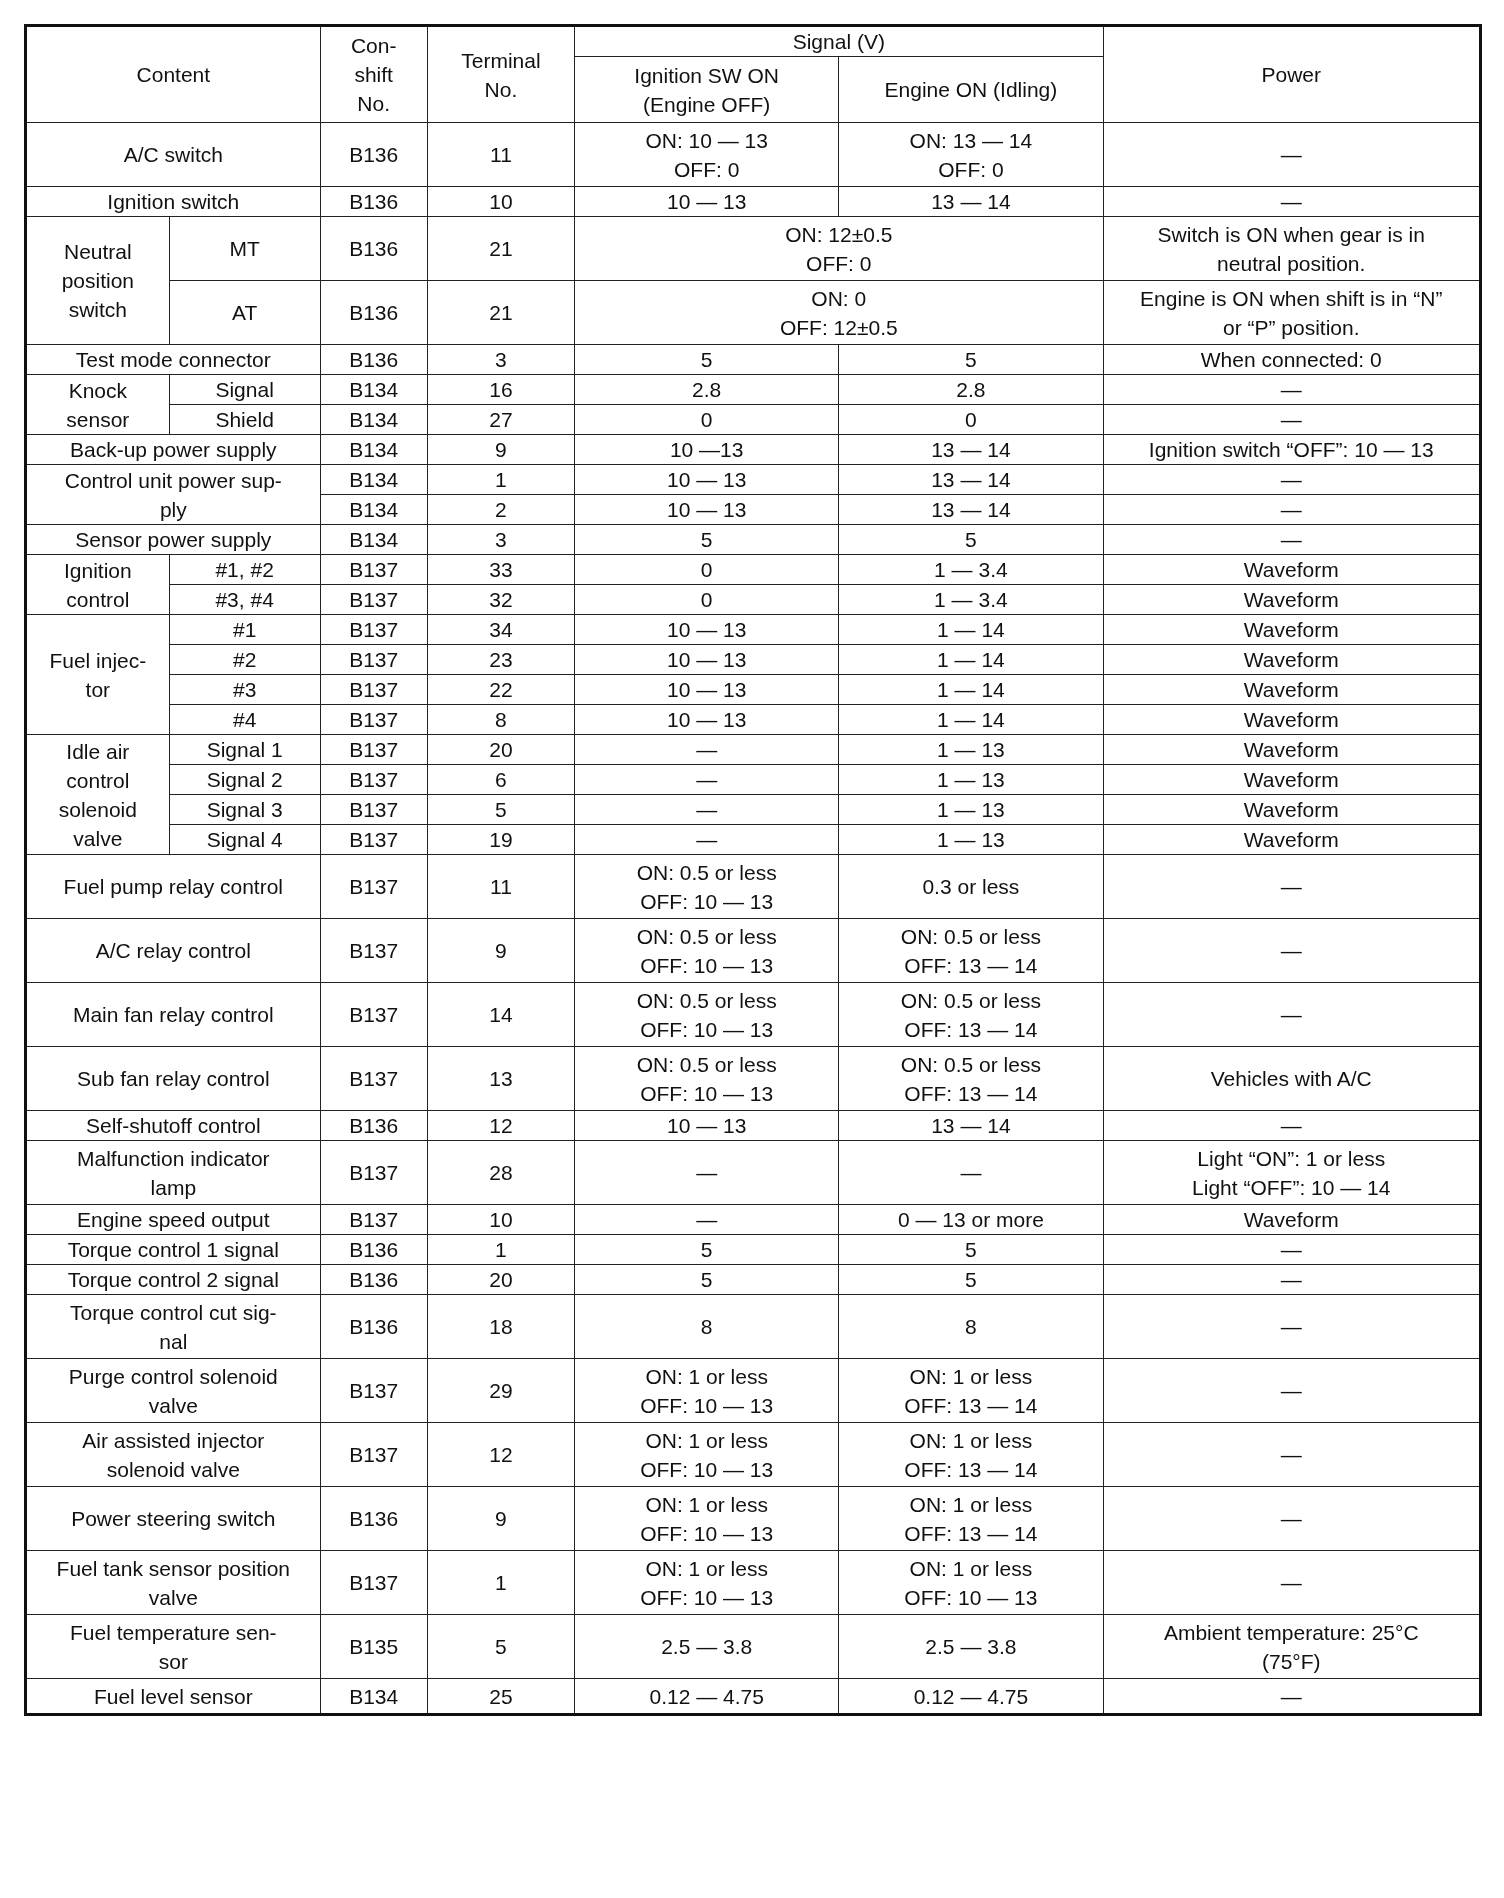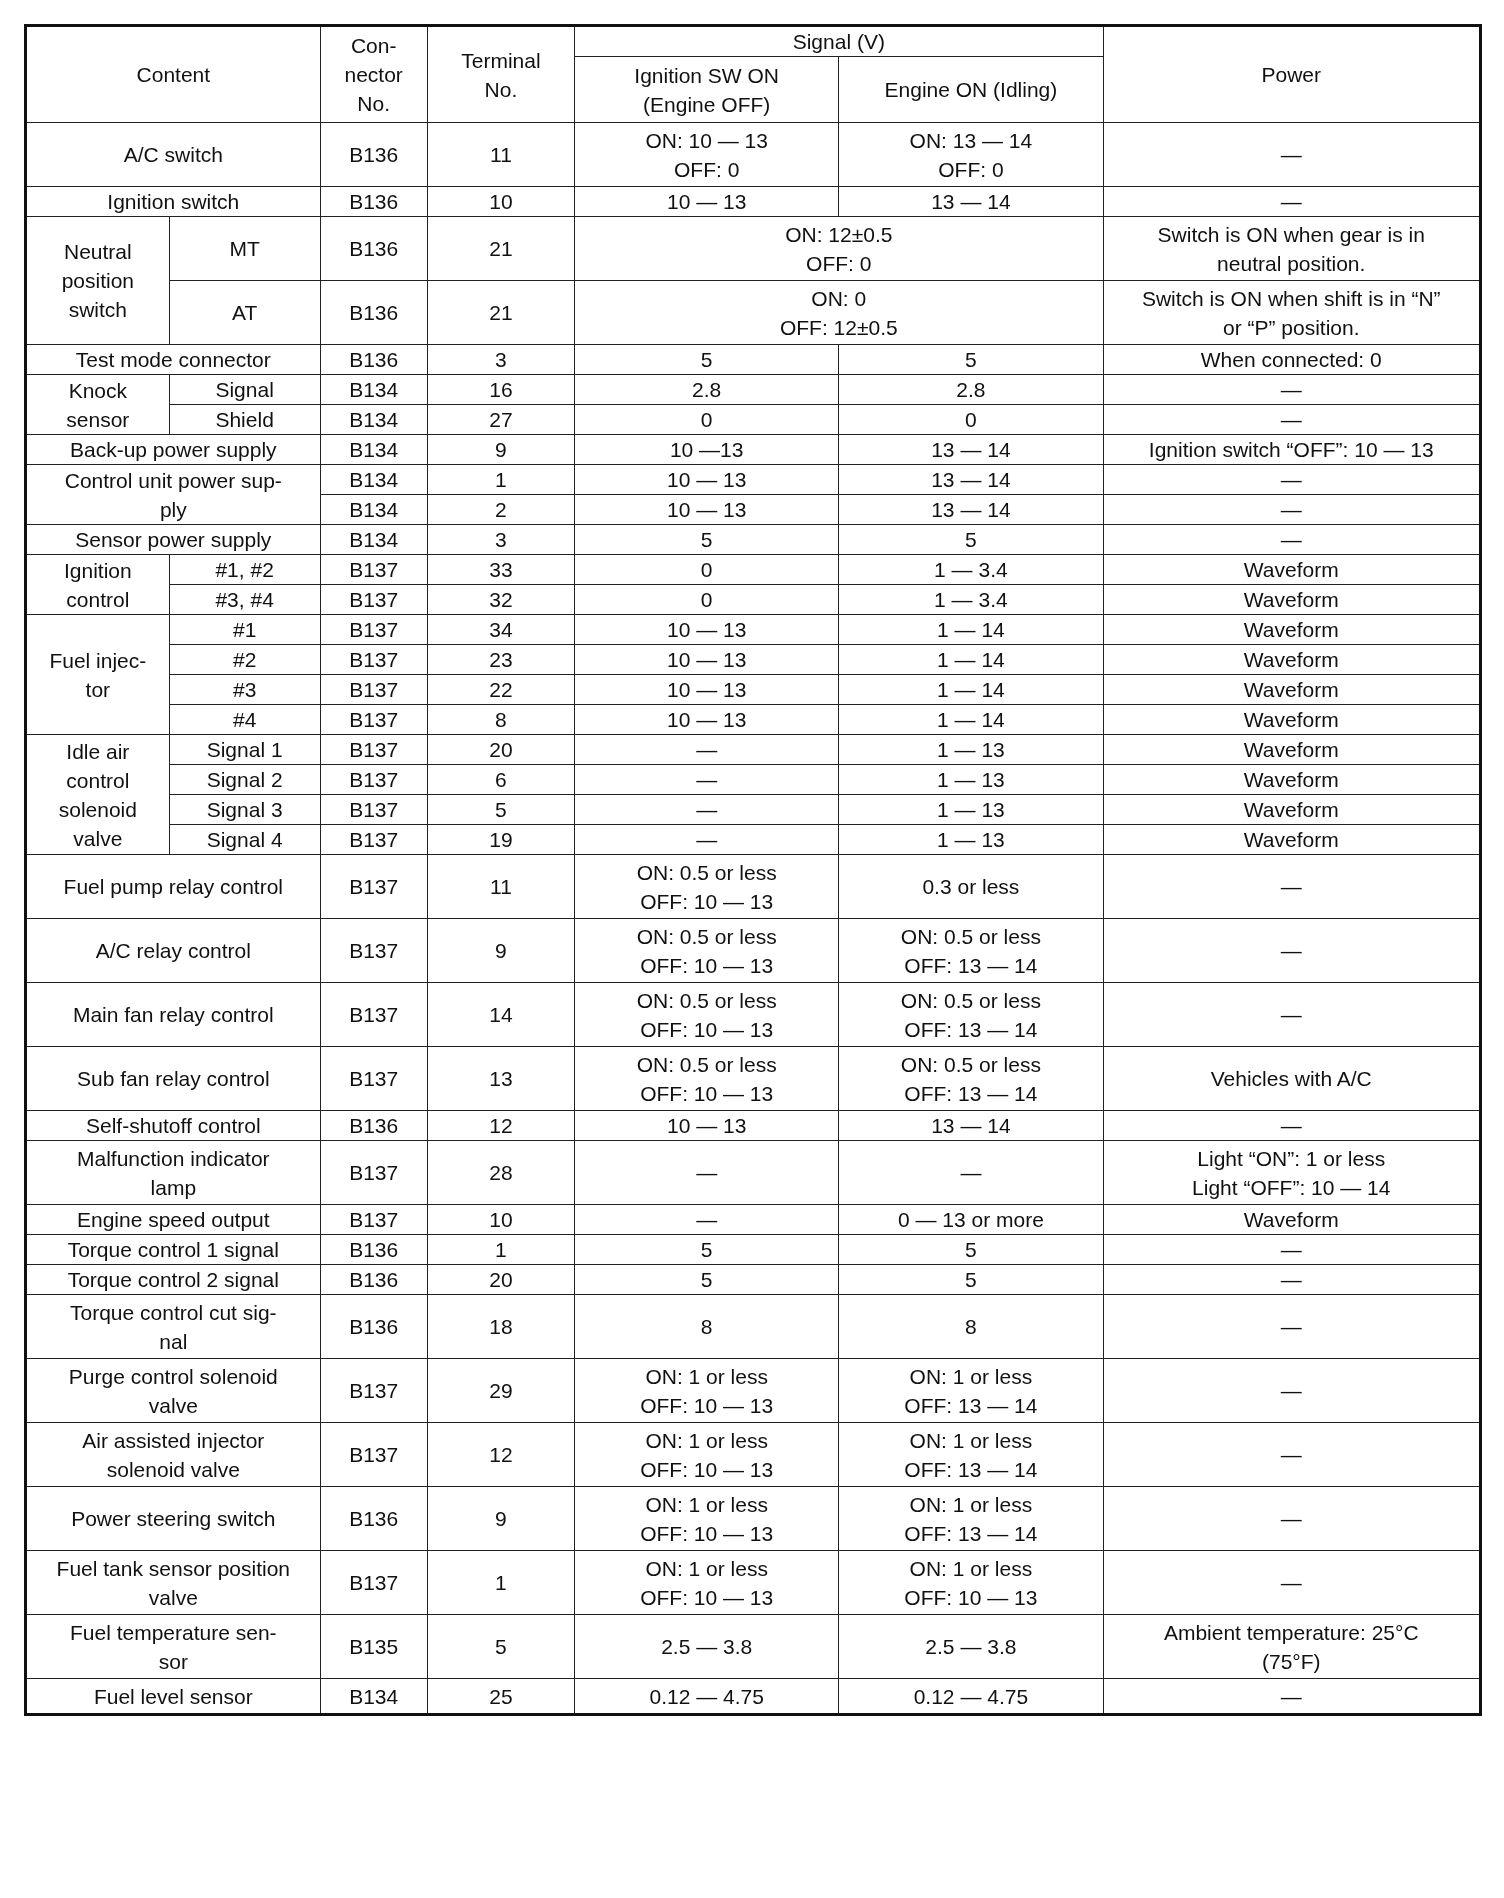--- a/index.html
+++ b/index.html
@@ -45,21 +45,21 @@
     <col style="width:121px">
     <col style="width:217px">
     <col style="width:217px">
     <col style="width:310px">
   </colgroup>
   <thead>
     <tr class="h1">
       <th colspan="2" rowspan="2">Content</th>
       <th rowspan="2">
         <div>Con-</div>
-        <div>nector</div>
+        <div>shift</div>
         <div>No.</div>
       </th>
       <th rowspan="2">
         <div>Terminal</div>
         <div>No.</div>
       </th>
       <th colspan="2">Signal (V)</th>
       <th rowspan="2">Power</th>
     </tr>
     <tr class="hsub">
@@ -117,21 +117,21 @@
 
     <tr class="h2">
       <td class="c">AT</td>
       <td class="c">B136</td>
       <td class="c">21</td>
       <td colspan="2" class="c">
             <div>ON: 0</div>
             <div>OFF: 12±0.5</div>
           </td>
       <td class="l">
-            <div>Switch is ON when shift is in “N”</div>
+            <div>Engine is ON when shift is in “N”</div>
             <div>or “P” position.</div>
           </td>
     </tr>
 
     <tr class="h1">
       <td colspan="2" class="l">Test mode connector</td>
       <td class="c">B136</td>
       <td class="c">3</td>
       <td class="c">5</td>
       <td class="c">5</td>

